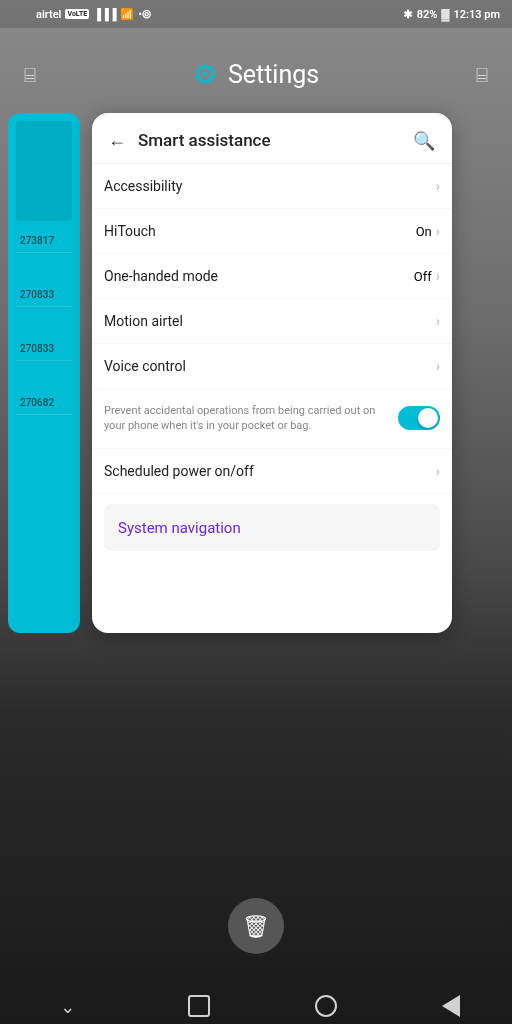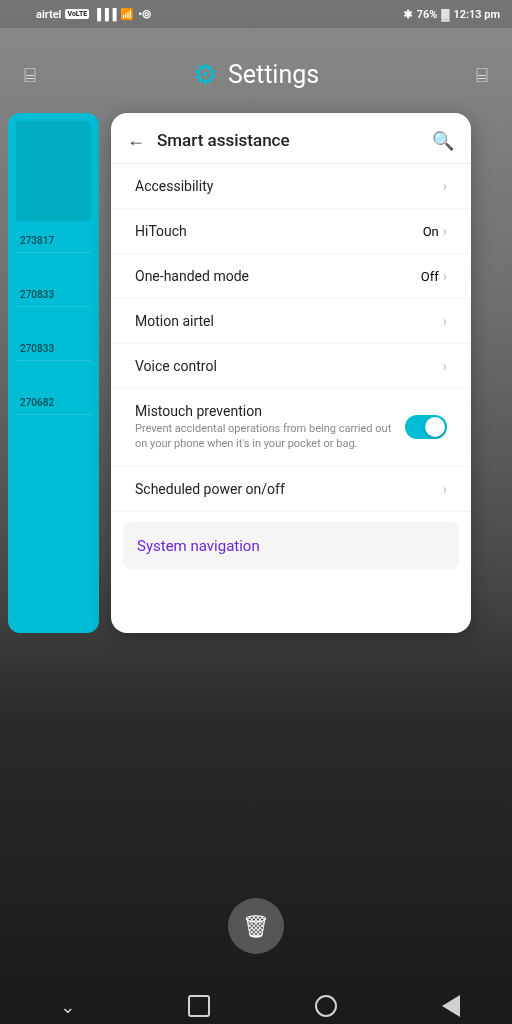--- a/index.html
+++ b/index.html
@@ -105,21 +105,21 @@
       top: 75px;
       left: 0;
       right: 0;
       display: flex;
       gap: 12px;
       padding: 0 0 0 8px;
     }
 
     
     .card-left {
-      width: 91px;
+      width: 72px;
       height: 520px;
       background: #00bcd4;
       border-radius: 12px;
       overflow: hidden;
       flex-shrink: 0;
     }
 
     
     .settings-card {
       flex: 1;
@@ -157,21 +157,21 @@
     .search-icon {
       font-size: 18px;
       color: #555;
     }
 
     
     .menu-item {
       display: flex;
       align-items: center;
       justify-content: space-between;
-      padding: 14px 24px;
+      padding: 14px 12px;
       border-bottom: 1px solid #f5f5f5;
       cursor: pointer;
     }
 
     .menu-item-left {
       display: flex;
       flex-direction: column;
       gap: 2px;
       flex: 1;
       padding-right: 8px;
@@ -336,21 +336,21 @@
 <div class="status-bar">
   <div class="status-left">
     <span>airtel</span>
     <span class="volte-badge">VoLTE</span>
     <span>▐▐▐</span>
     <span>📶</span>
     <span>•⦾</span>
   </div>
   <div class="status-right">
     <span>✱</span>
-    <span>76%</span>
+    <span>82%</span>
     <span>▓</span>
     <span>12:13 pm</span>
   </div>
 </div>
 
 <div class="main-area">
 
   <div class="settings-header">
     <span class="grid-icon">⌸</span>
     <div class="settings-header-center">
@@ -425,21 +425,20 @@
         <div class="menu-item-left">
           <span class="menu-item-label">Voice control</span>
         </div>
         <div class="menu-item-right">
           <span class="chevron-right">›</span>
         </div>
       </div>
 
       <div class="menu-item">
         <div class="menu-item-left">
-          <span class="menu-item-label">Mistouch prevention</span>
           <span class="menu-item-sublabel">Prevent accidental operations from being carried out on your phone when it's in your pocket or bag.</span>
         </div>
         <div class="menu-item-right">
           <div class="toggle">
             <div class="toggle-knob"></div>
           </div>
         </div>
       </div>
 
       <div class="menu-item">

